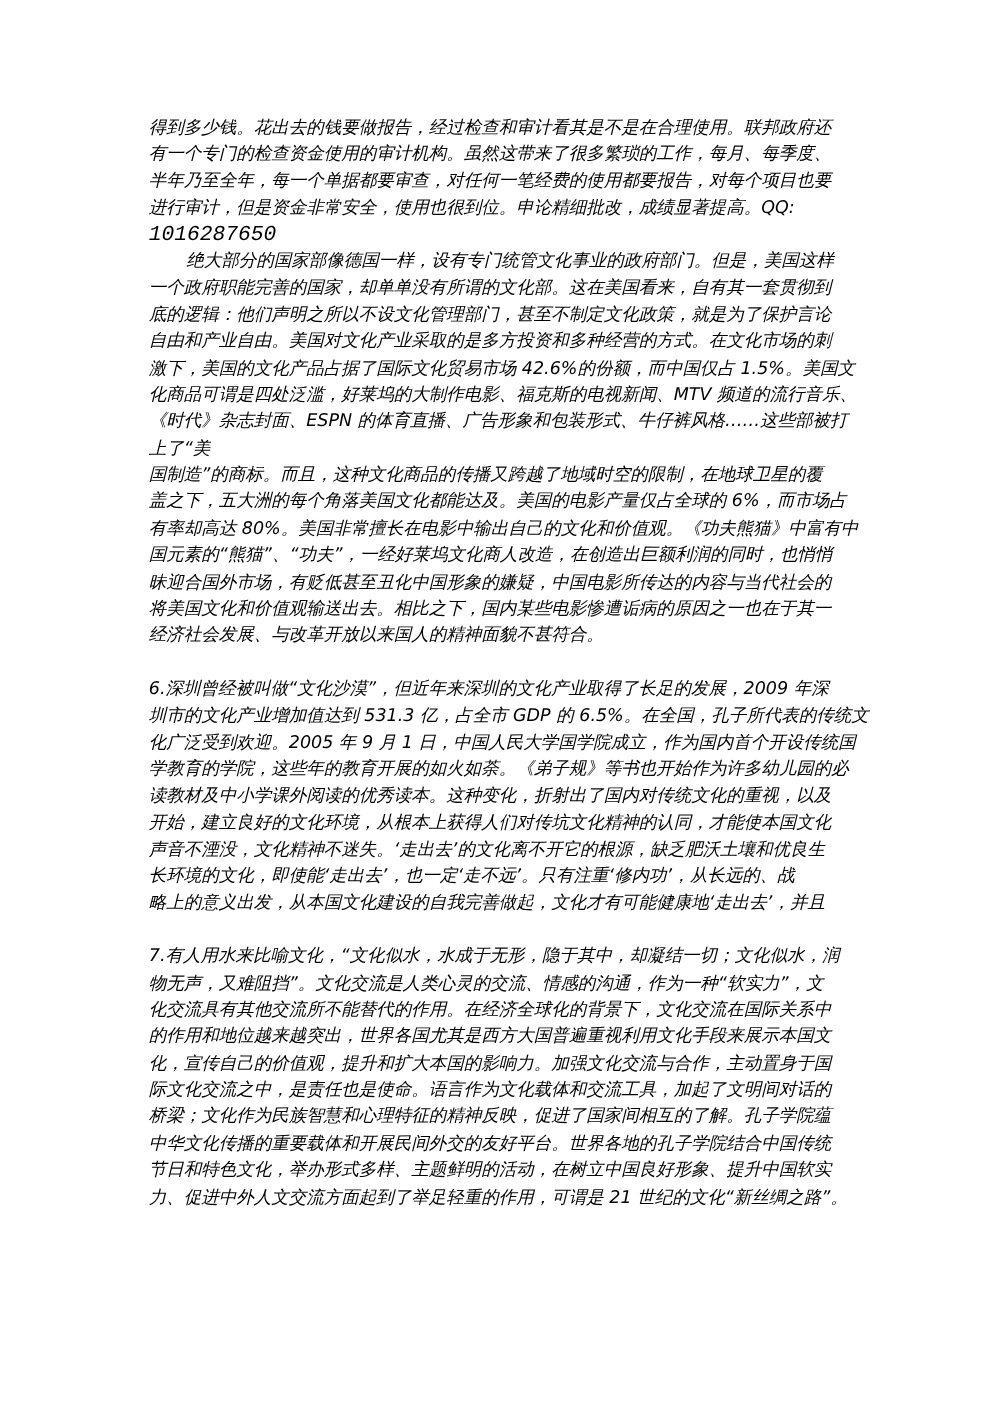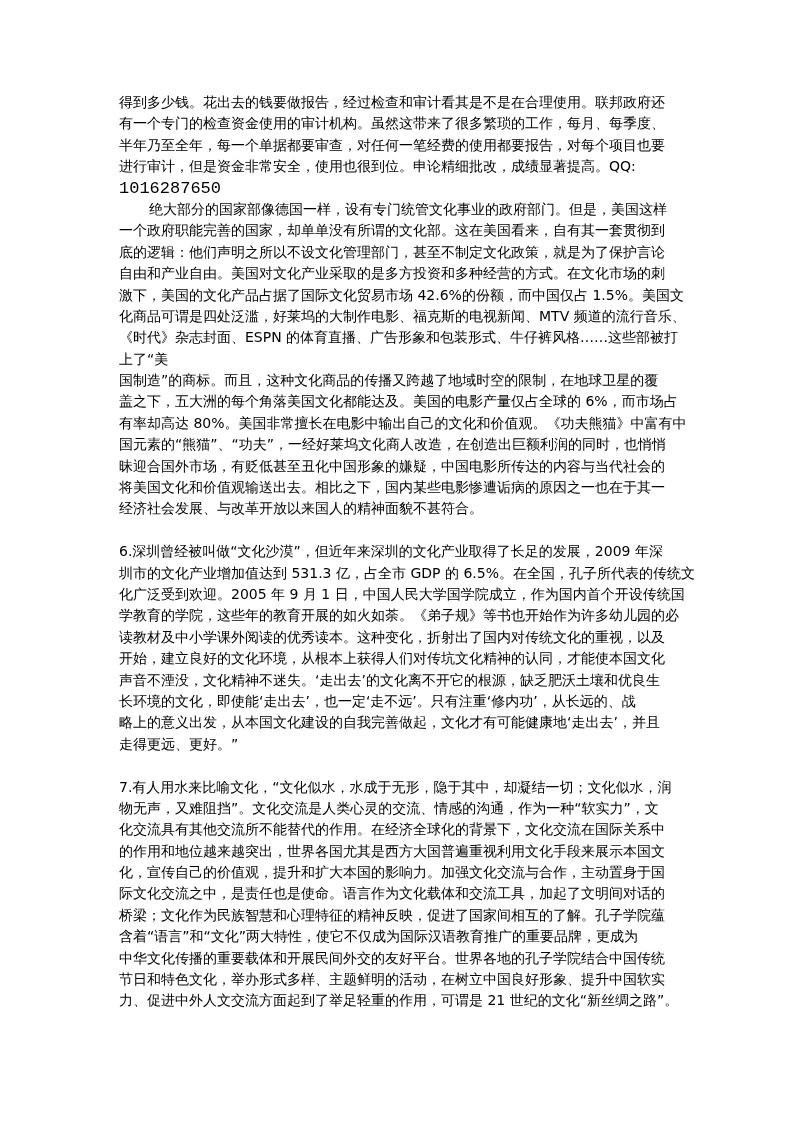--- a/index.html
+++ b/index.html
@@ -13,20 +13,21 @@
       position: relative;
       overflow: hidden;
       font-family: "DejaVu Sans", "Liberation Sans", sans-serif;
       color: #000000;
     }
     .page {
       position: absolute;
       left: 119px;
       top: 92px;
       width: 556px;
+      font-style: italic;
     }
     .line {
       font-size: 14px;
       line-height: 21.4px;
       height: 21.4px;
       white-space: nowrap;
       letter-spacing: 0px;
     }
     .line.small {
       font-size: 17px;
@@ -75,32 +76,30 @@
   <div>
     <div class="line">6.深圳曾经被叫做“文化沙漠”，但近年来深圳的文化产业取得了长足的发展，2009 年深</div>
     <div class="line">圳市的文化产业增加值达到 531.3 亿，占全市 GDP 的 6.5%。在全国，孔子所代表的传统文</div>
     <div class="line">化广泛受到欢迎。2005 年 9 月 1 日，中国人民大学国学院成立，作为国内首个开设传统国</div>
     <div class="line">学教育的学院，这些年的教育开展的如火如荼。《弟子规》等书也开始作为许多幼儿园的必</div>
     <div class="line">读教材及中小学课外阅读的优秀读本。这种变化，折射出了国内对传统文化的重视，以及</div>
     <div class="line">开始，建立良好的文化环境，从根本上获得人们对传坑文化精神的认同，才能使本国文化</div>
     <div class="line">声音不湮没，文化精神不迷失。‘走出去’的文化离不开它的根源，缺乏肥沃土壤和优良生</div>
     <div class="line">长环境的文化，即使能‘走出去’，也一定‘走不远’。只有注重‘修内功’，从长远的、战</div>
     <div class="line">略上的意义出发，从本国文化建设的自我完善做起，文化才有可能健康地‘走出去’，并且</div>
-    <div class="line">走得更远、更好。”</div>
   </div>
 
   <div class="blank"></div>
 
   <div>
     <div class="line">7.有人用水来比喻文化，“文化似水，水成于无形，隐于其中，却凝结一切；文化似水，润</div>
     <div class="line">物无声，又难阻挡”。文化交流是人类心灵的交流、情感的沟通，作为一种“软实力”，文</div>
     <div class="line">化交流具有其他交流所不能替代的作用。在经济全球化的背景下，文化交流在国际关系中</div>
     <div class="line">的作用和地位越来越突出，世界各国尤其是西方大国普遍重视利用文化手段来展示本国文</div>
     <div class="line">化，宣传自己的价值观，提升和扩大本国的影响力。加强文化交流与合作，主动置身于国</div>
     <div class="line">际文化交流之中，是责任也是使命。语言作为文化载体和交流工具，加起了文明间对话的</div>
     <div class="line">桥梁；文化作为民族智慧和心理特征的精神反映，促进了国家间相互的了解。孔子学院蕴</div>
-    <div class="line">含着“语言”和“文化”两大特性，使它不仅成为国际汉语教育推广的重要品牌，更成为</div>
     <div class="line">中华文化传播的重要载体和开展民间外交的友好平台。世界各地的孔子学院结合中国传统</div>
     <div class="line">节日和特色文化，举办形式多样、主题鲜明的活动，在树立中国良好形象、提升中国软实</div>
     <div class="line">力、促进中外人文交流方面起到了举足轻重的作用，可谓是 21 世纪的文化“新丝绸之路”。</div>
   </div>
 
 </div>
 
 </body></html>

